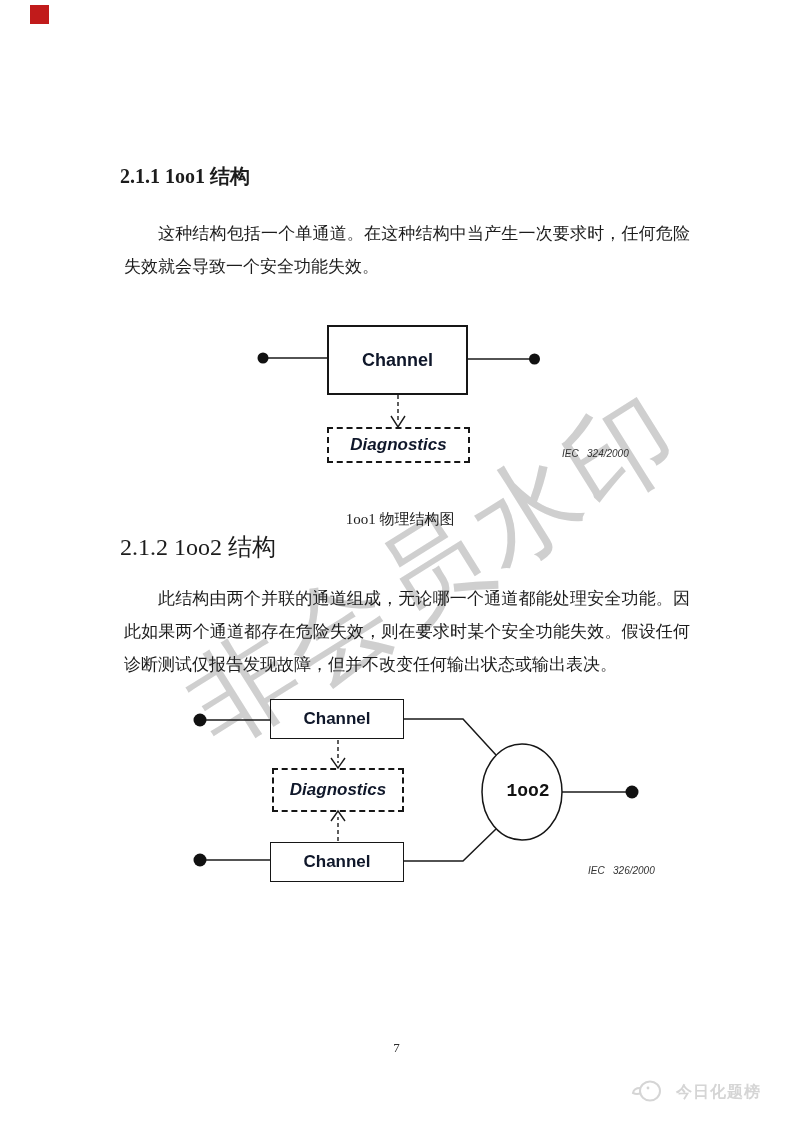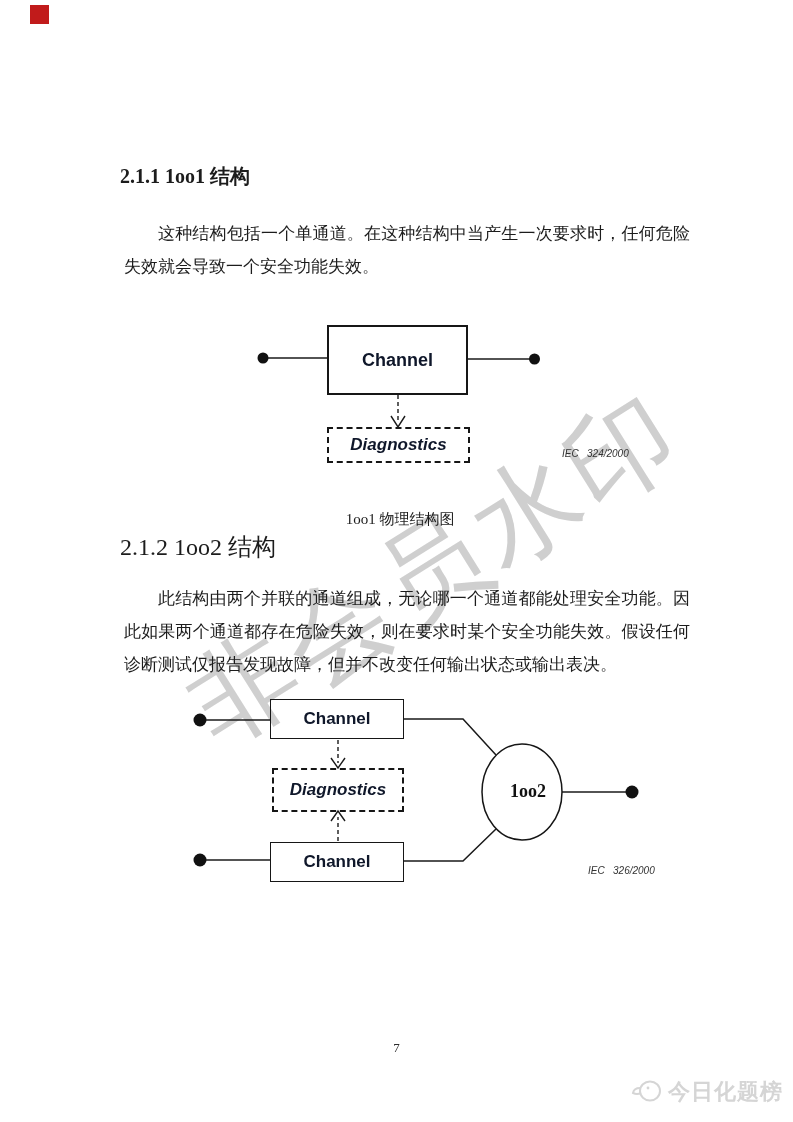--- a/index.html
+++ b/index.html
@@ -36,39 +36,39 @@
   .solid { border:2px solid #161616; }
   .thin  { border:1.5px solid #161616; }
   .dashed { border:2.5px dashed #161616;font-style:italic; }
   .d1-channel     { left:327px; top:325px; width:141px; height:70px; font-size:18px; }
   .d1-diag        { left:327px; top:427px; width:143px; height:36px; font-size:17px; }
   .d2-channel-top { left:270px; top:699px; width:134px; height:40px; font-size:17px; }
   .d2-diag        { left:272px; top:768px; width:132px; height:44px; font-size:17px; }
   .d2-channel-bot { left:270px; top:842px; width:134px; height:40px; font-size:17px; }
   .voter-label {
     position:absolute; left:482px; top:781px; width:92px; text-align:center;
-    font-family:Liberation Serif, serif; font-weight:bold;
+    font-family:Liberation Mono, monospace; font-weight:bold;
     font-size:18px; color:#111; z-index:2;
   }
   .iec {
     position:absolute; font-family:"Liberation Sans","DejaVu Sans",sans-serif;
     font-style:italic; font-size:10px; color:#333; white-space:pre; z-index:2;
   }
   .iec1 { left:518px; top:448px;margin-left:44px; }
   .iec2 { left:588px; top:865px;font-style:italic; }
   .caption { position:absolute; width:220px; text-align:center; font-size:15px; z-index:1; }
   .cap1 { left:290px; top:486px;margin-top:24px; }
   .cap2 { left:305px; top:912px; }
   .pagenum { position:absolute; left:0; top:1040px; width:793px; text-align:center; font-size:13px; color:#2a2a2a; z-index:1; }
   .brand {
     position:absolute; left:630px; top:1076px; display:flex; align-items:center; gap:4px; z-index:1;
   }
   .brand-text {
     font-family:Liberation Mono, monospace; font-weight:bold;
-    font-size:22px; letter-spacing:1px; color:#d5d5d5; white-space:nowrap;
+    font-size:16px; letter-spacing:1px; color:#d5d5d5; white-space:nowrap;margin-left:8px;
   }
 </style>
 </head>
 <body>
 
 <div class="page">
 
   <div class="marker" style="background: rgb(193, 27, 27);"></div>
 
   <div class="watermark" style="color: rgb(199, 199, 199);">非会员水印</div>

